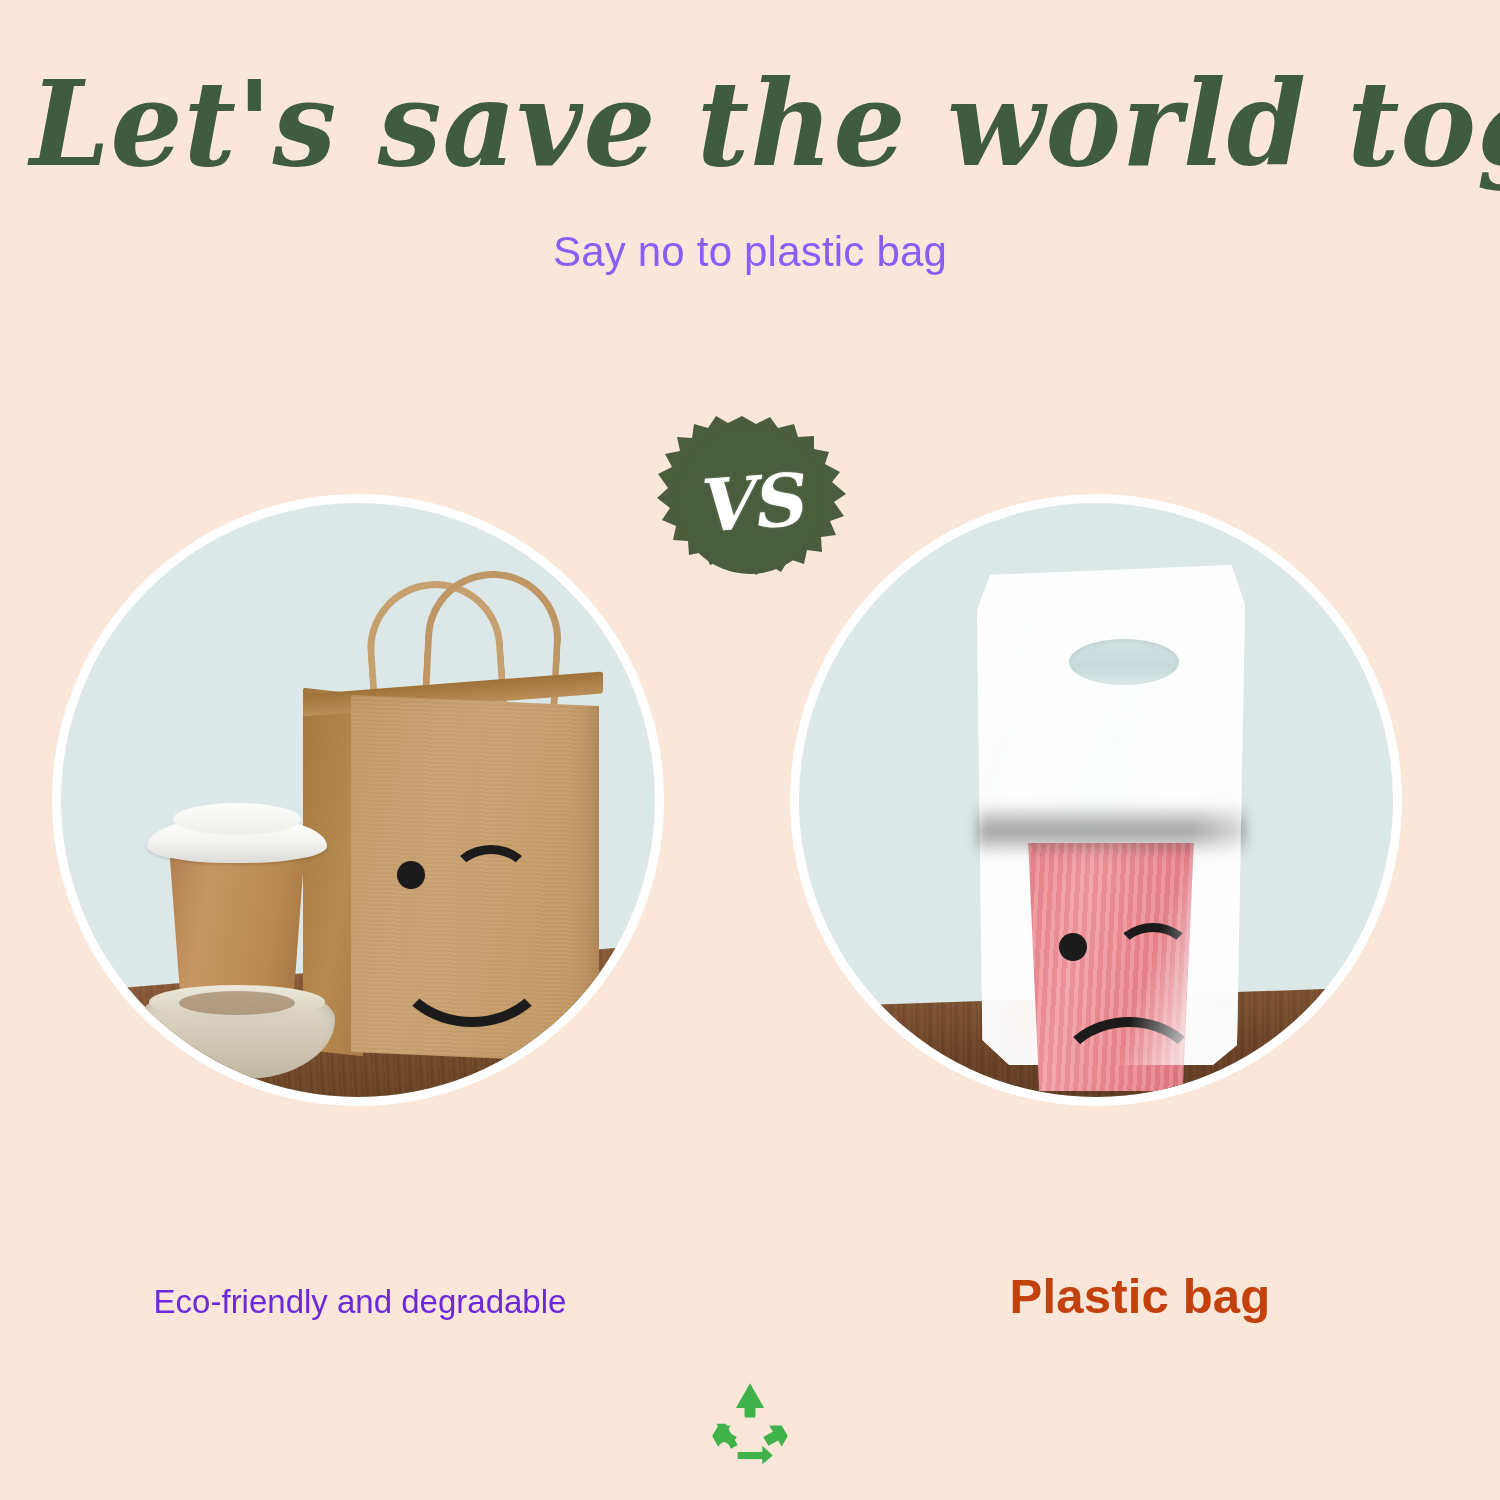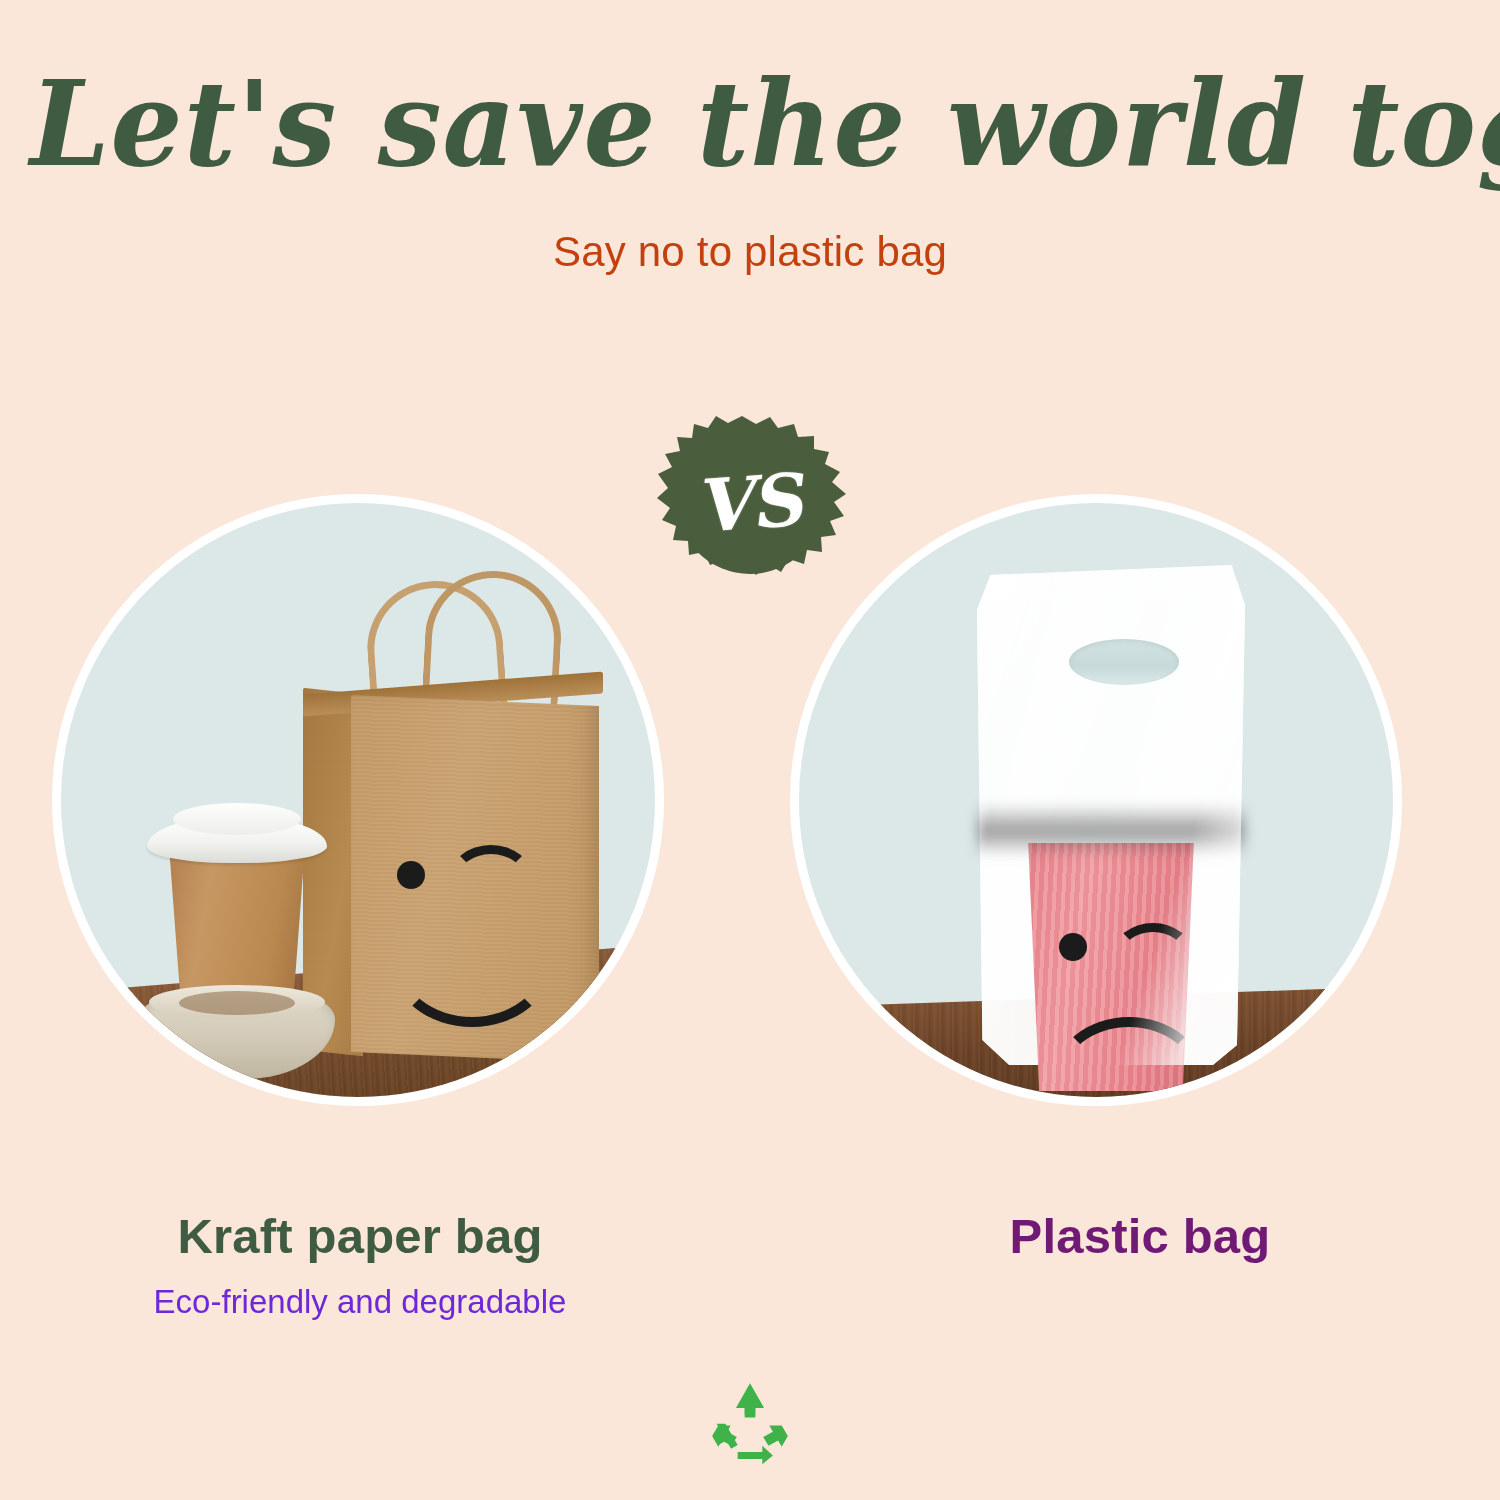--- a/index.html
+++ b/index.html
@@ -20,21 +20,21 @@
     font-weight:700;
     font-size:118px;
     line-height:1.05;
     letter-spacing:1px;
     color:#3F5B41;
     white-space:nowrap;
     transform:scaleX(0.96);
   }
   .subhead{
     position:absolute;left:0;top:228px;width:1500px;text-align:center;
-    font-size:42px;color:#c2410c;font-weight:400;letter-spacing:.2px;
+    font-size:42px;color:#8b5cf6;font-weight:400;letter-spacing:.2px;
   }
 
   
   .vs-wrap{position:absolute;left:638px;top:412px;width:224px;height:176px;}
   .vs-blob{position:absolute;inset:0;}
   .vs-text{
     position:absolute;left:0;top:0;width:224px;height:176px;
     display:flex;align-items:center;justify-content:center;
     font-family:"DejaVu Serif", serif;
     font-style:italic;font-weight:700;font-size:72px;color:#FFFFFF;
@@ -206,21 +206,21 @@
     border-bottom-color:transparent;border-left-color:transparent;border-right-color:transparent;
     border-width:10px;
   }
 
   
   .label-title{
     position:absolute;width:700px;text-align:center;
     font-size:49px;font-weight:700;letter-spacing:.2px;
   }
   .label-title.left{left:10px;top:1208px;color:#3F5B41;}
-  .label-title.right{left:790px;top:1208px;color:#701a75;}
+  .label-title.right{left:790px;top:1268px;color:#c2410c;}
   .label-sub{
     position:absolute;width:700px;text-align:center;
     font-size:33px;font-weight:400;color:#6d28d9;
   }
   .label-sub.left{left:10px;top:1283px;}
   .label-sub.right{left:790px;top:1283px;}
 
   
   .recycle{position:absolute;left:706px;top:1378px;width:88px;height:88px;}
 </style>
@@ -289,21 +289,20 @@
         <div class="face-arc p-mouth"></div>
 
         <div class="pbag-haze"></div>
         <div class="pbag-sheen"></div>
         <div class="pbag-handle"></div>
       </div>
 
     </div>
   </div>
 
-  <div class="label-title left">Kraft paper bag</div>
   <div class="label-sub   left">Eco-friendly and degradable</div>
   <div class="label-title right">Plastic bag</div>
 
   <svg class="recycle" viewBox="0 0 100 100">
     <g fill="#3FB24A">
       <path d="M50 6 L66 34 L56 34 L56 42 L44 42 L44 34 L34 34 Z"></path>
       <path d="M34 34 L44 34 L44 42 L56 42 L56 34 L66 34
                L58 48 L50 34 Z" opacity="0"></path>
       <path d="M50 10 L63 33 L55.5 33 L55.5 44 L44.5 44 L44.5 33 L37 33 Z"></path>
       <path d="M22 52 L36 76 L28.5 80.5 L23 71 L13.5 76.5 L8 67 L17.5 61.5 L12 52 Z"></path>

